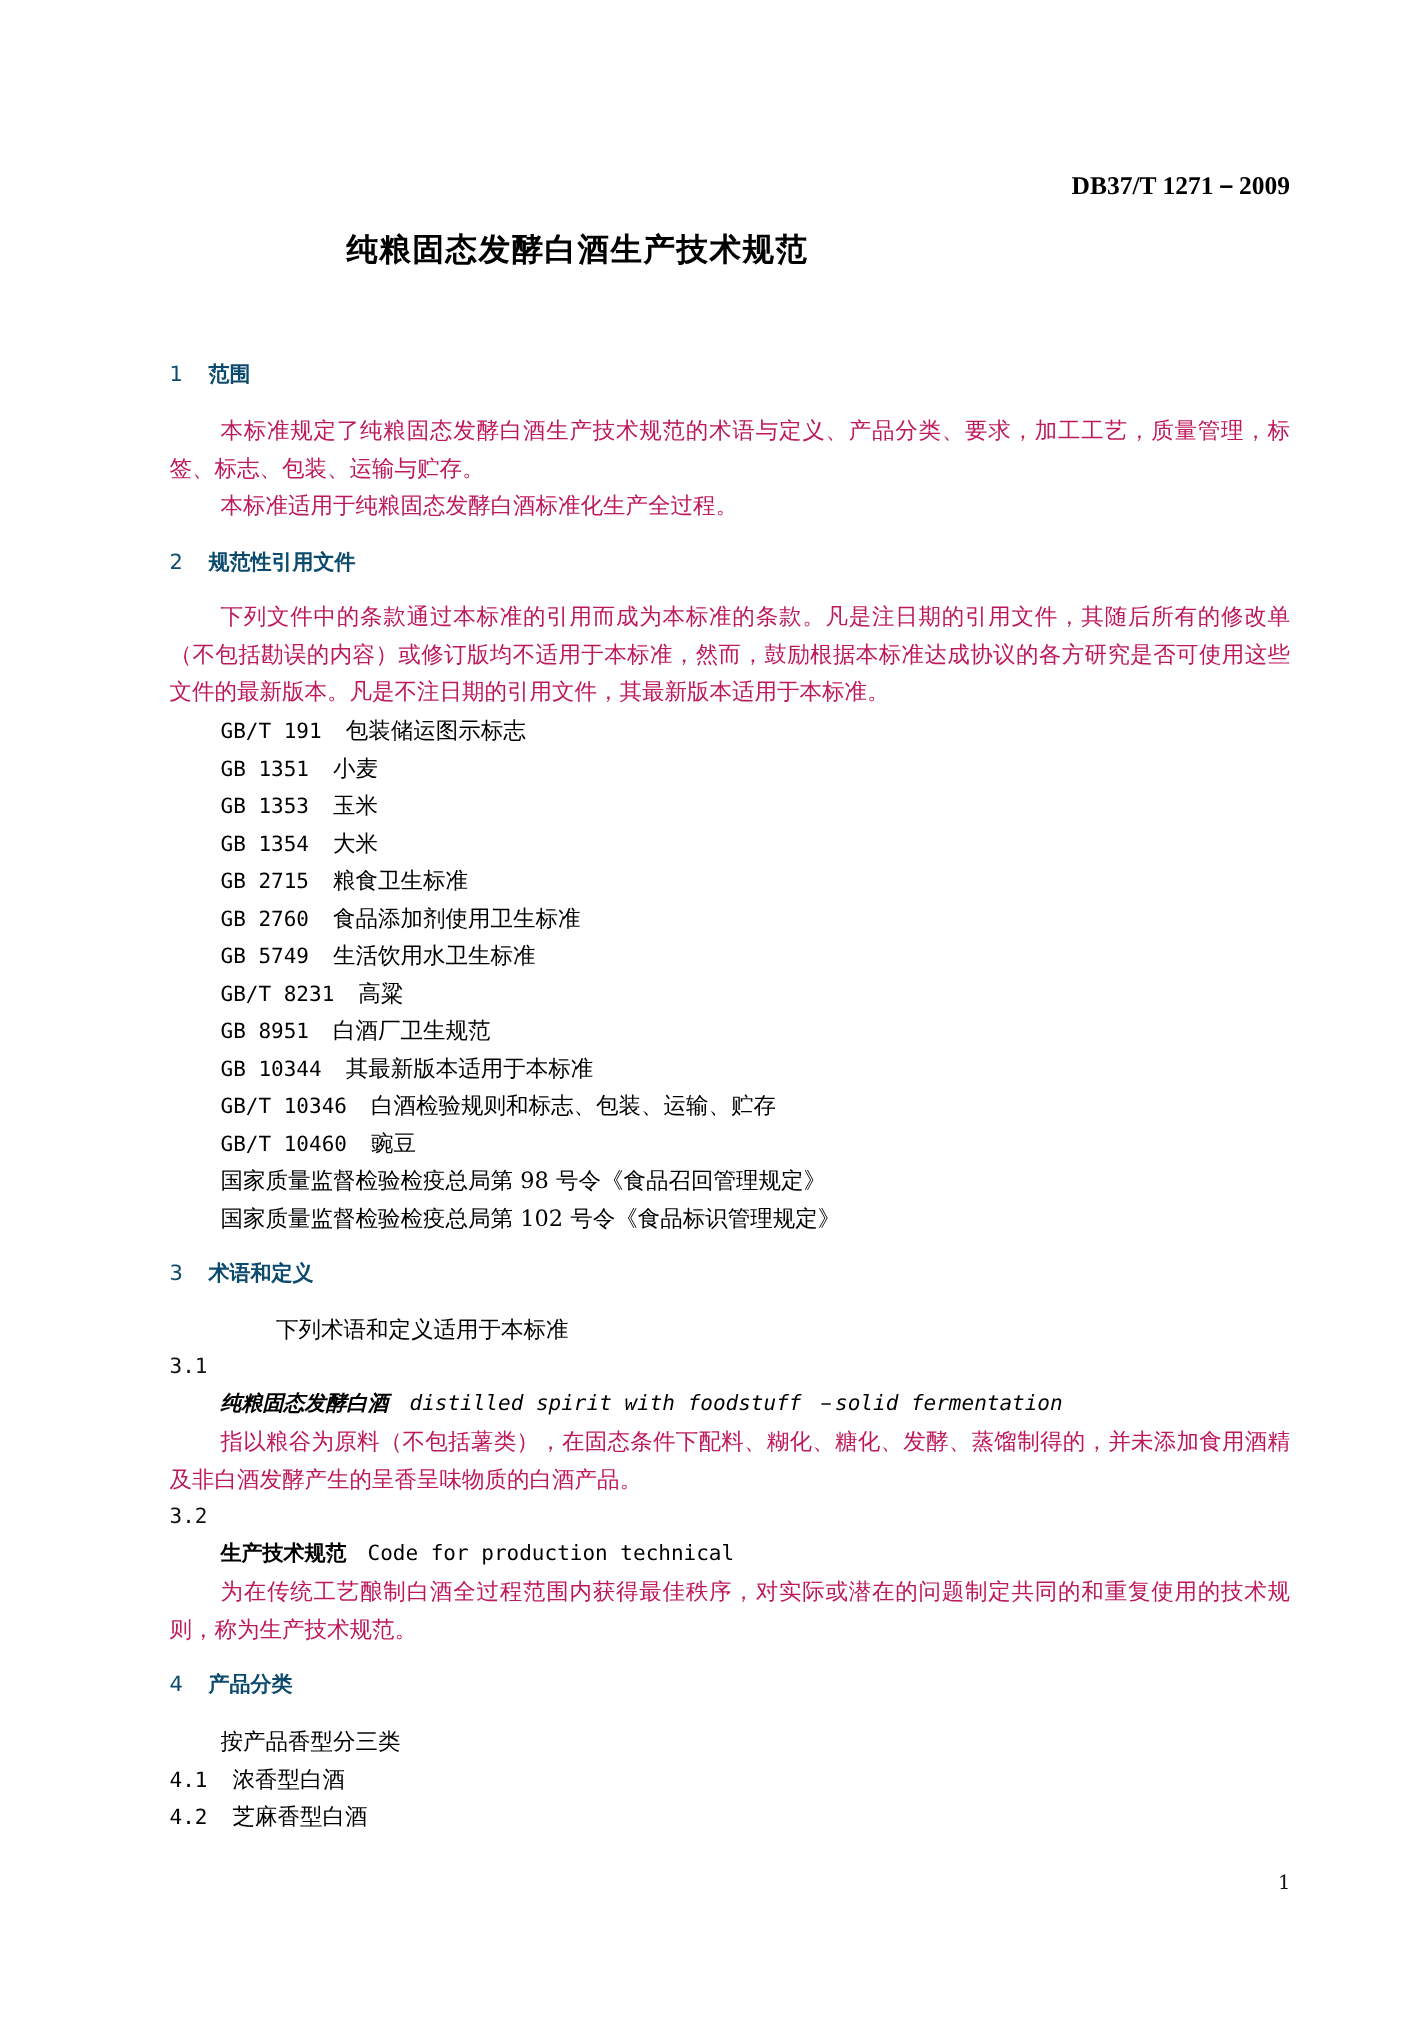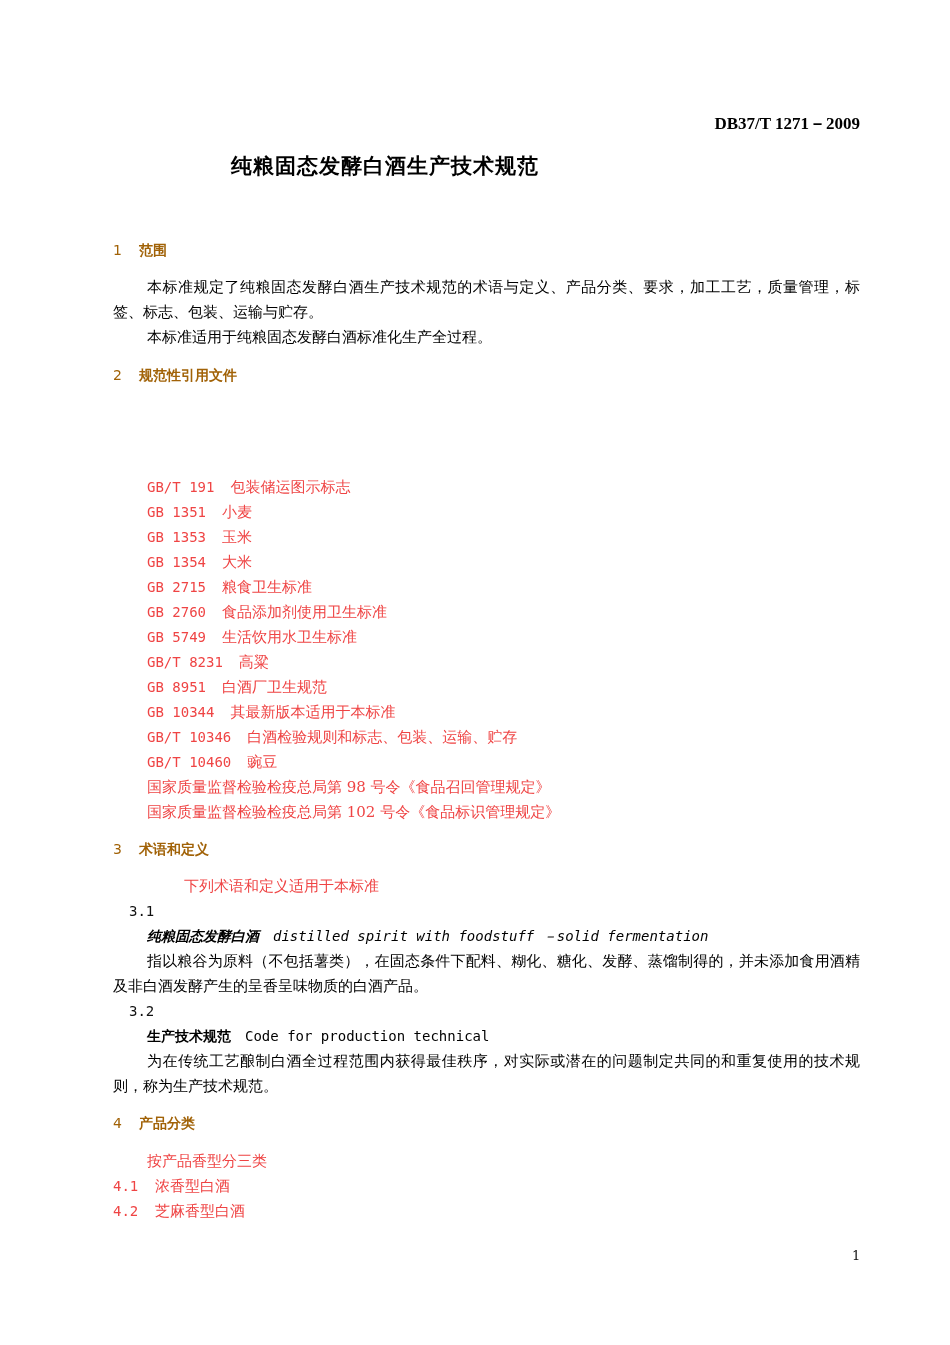--- a/index.html
+++ b/index.html
@@ -15,31 +15,31 @@
       font-weight: bold; font-size: 17px; color: #000; text-align: center;
     }
     .doc-title {
       position: absolute; left: 0; width: 770px; top: 152px; text-align: center;
       font-family: "DejaVu Sans", "Liberation Sans", sans-serif;
       font-weight: bold; font-size: 21px; letter-spacing: 1px; color: #000;
     }
     .abs { position: absolute; white-space: nowrap; font-size: 15px; line-height: 25px; }
     .heading {
       font-family: "DejaVu Sans", "Liberation Sans", sans-serif;
-      font-weight: bold; font-size: 14px; color: #a16207;
+      font-weight: bold; font-size: 14px; color: #0c4a6e;
     }
     .heading .num { display: inline-block; width: 26px; font-weight: normal; }
     .para {
       position: absolute; left: 113px; width: 747px;
       font-size: 15px; line-height: 25px; text-indent: 34px;
-      text-align: justify; color: #000000;
+      text-align: justify; color: #be185d;
     }
-    .ref-item { font-size: 15px; color: #ef4444; }
+    .ref-item { font-size: 15px; color: #000000; }
     .ref-code { font-family: "DejaVu Sans Mono", "Liberation Mono", monospace; font-size: 14px; margin-right: 16px; }
-    .subnum { font-family: "DejaVu Sans Mono", "Liberation Mono", monospace; font-size: 14px; color: #111; margin-left: 16px; }
+    .subnum { font-family: "DejaVu Sans Mono", "Liberation Mono", monospace; font-size: 14px; color: #111; }
     .term {
       font-family: "DejaVu Sans", "Liberation Sans", sans-serif; font-weight: bold; font-size: 14px; color: #000;
     }
     .term-en { font-family: "DejaVu Sans Mono", "Liberation Mono", monospace; font-weight: normal; font-size: 14px; margin-left: 14px; }
     .cat-num { font-family: "DejaVu Sans Mono", "Liberation Mono", monospace; font-size: 14px; display: inline-block; width: 42px; }
     .page-num { position: absolute; left: 852px; top: 1248px; font-size: 13px; }
   </style>
 </head>
 <body>
 
@@ -50,20 +50,21 @@
 
   <div class="abs heading" style="left:113px; top:238px;">
     <span class="num">1</span><span>范围</span>
   </div>
   <div class="para" style="top:275px;">本标准规定了纯粮固态发酵白酒生产技术规范的术语与定义、产品分类、要求，加工工艺，质量管理，标签、标志、包装、运输与贮存。</div>
   <div class="para" style="top:325px;">本标准适用于纯粮固态发酵白酒标准化生产全过程。</div>
 
   <div class="abs heading" style="left:113px; top:363px;">
     <span class="num">2</span><span>规范性引用文件</span>
   </div>
+  <div class="para" style="top:399px;">下列文件中的条款通过本标准的引用而成为本标准的条款。凡是注日期的引用文件，其随后所有的修改单（不包括勘误的内容）或修订版均不适用于本标准，然而，鼓励根据本标准达成协议的各方研究是否可使用这些文件的最新版本。凡是不注日期的引用文件，其最新版本适用于本标准。</div>
 
   <div class="abs ref-item" style="left:147px; top:475px;"><span class="ref-code">GB/T 191</span><span>包装储运图示标志</span></div>
   <div class="abs ref-item" style="left:147px; top:500px;"><span class="ref-code">GB 1351</span><span>小麦</span></div>
   <div class="abs ref-item" style="left:147px; top:525px;"><span class="ref-code">GB 1353</span><span>玉米</span></div>
   <div class="abs ref-item" style="left:147px; top:550px;"><span class="ref-code">GB 1354</span><span>大米</span></div>
   <div class="abs ref-item" style="left:147px; top:575px;"><span class="ref-code">GB 2715</span><span>粮食卫生标准</span></div>
   <div class="abs ref-item" style="left:147px; top:600px;"><span class="ref-code">GB 2760</span><span>食品添加剂使用卫生标准</span></div>
   <div class="abs ref-item" style="left:147px; top:625px;"><span class="ref-code">GB 5749</span><span>生活饮用水卫生标准</span></div>
   <div class="abs ref-item" style="left:147px; top:650px;"><span class="ref-code">GB/T 8231</span><span>高粱</span></div>
   <div class="abs ref-item" style="left:147px; top:675px;"><span class="ref-code">GB 8951</span><span>白酒厂卫生规范</span></div>

